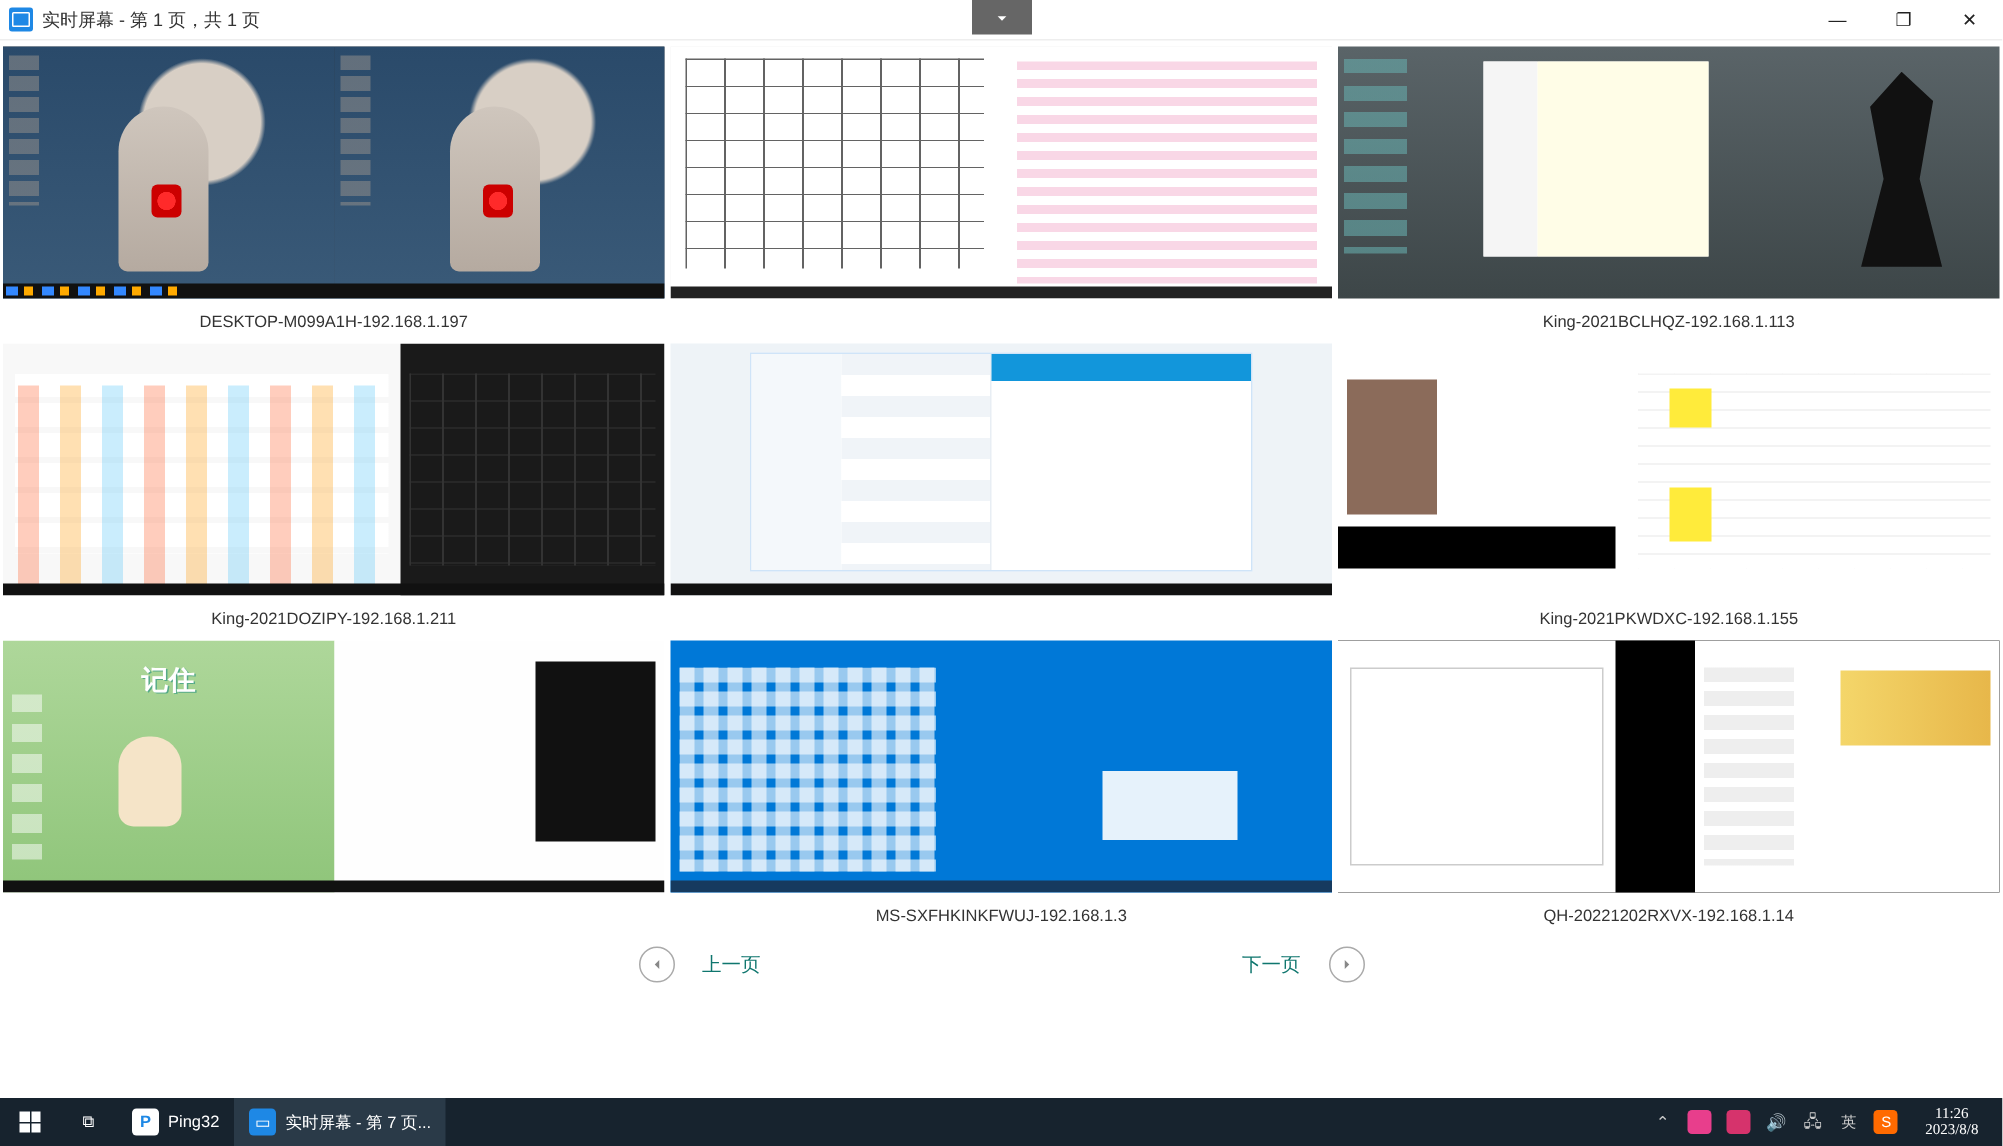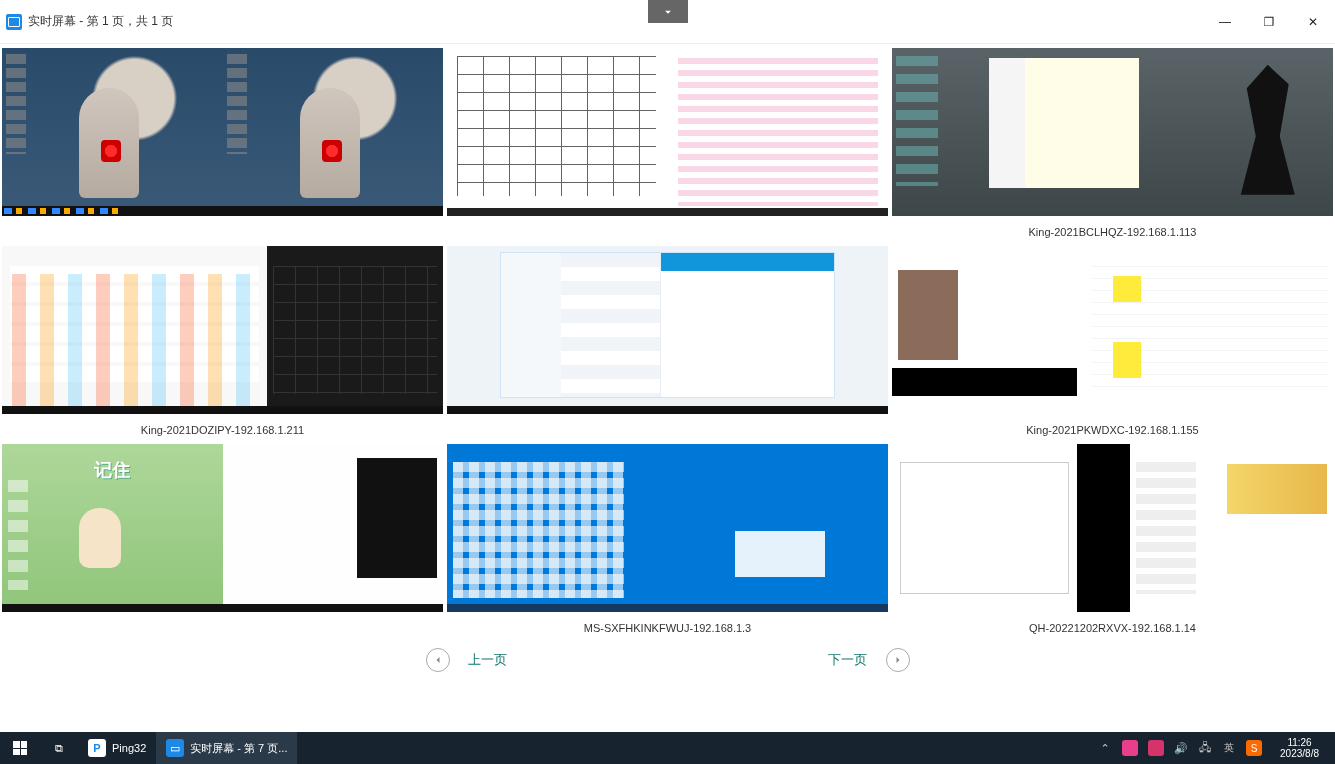--- a/index.html
+++ b/index.html
@@ -1,19 +1,19 @@
 <!DOCTYPE html>
 <html><head>
 <meta charset="utf-8">
 <style>
 * { margin: 0; padding: 0; box-sizing: border-box; }
 body { font-family: "Microsoft YaHei", Arial, sans-serif; width: 1335px; height: 764px; background: #fff; overflow: hidden; font-size: 12px; position: relative; }
 
 
-.title-bar { height: 44px; display: flex; align-items: center; background: #fff; border-bottom: 1px solid #eee; position: relative; }
+.title-bar { height: 27px; display: flex; align-items: center; background: #fff; border-bottom: 1px solid #eee; position: relative; }
 .title-bar .app-icon { width: 16px; height: 16px; margin: 0 6px; background: #1e88e5; border-radius: 2px; display: flex; align-items: center; justify-content: center; }
 .title-bar .app-icon::after { content: ""; width: 10px; height: 8px; border: 1.5px solid #fff; border-radius: 1px; }
 .title-bar .title { color: #333; font-size: 12px; }
 .title-bar .dropdown { position: absolute; left: 50%; transform: translateX(-50%); top: 0; background: #666; width: 40px; height: 23px; display: flex; align-items: center; justify-content: center; }
 .title-bar .dropdown svg { width: 14px; height: 14px; fill: #fff; }
 .title-bar .win-controls { margin-left: auto; display: flex; }
 .title-bar .win-btn { width: 44px; height: 28px; display: flex; align-items: center; justify-content: center; color: #222; font-size: 12px; }
 
 
 .grid { padding: 4px 2px 0 2px; display: grid; grid-template-columns: repeat(3, 1fr); gap: 2px 4px; }
@@ -103,21 +103,21 @@
 .taskbar { position:absolute; bottom:0; left:0; right:0; height:32px; background:#17232e; display:flex; align-items:center; color:#fff; font-size:11px; }
 .taskbar .start{ width:40px; height:32px; display:flex; align-items:center; justify-content:center; }
 .taskbar .start .winlogo{ width:14px; height:14px; display:grid; grid-template-columns:1fr 1fr; grid-template-rows:1fr 1fr; gap:1px; }
 .taskbar .start .winlogo span{ background:#fff; }
 .taskbar .tbtn{ height:32px; padding:0 10px; display:flex; align-items:center; gap:6px; }
 .taskbar .tbtn.active{ background:#2a3a48; }
 .taskbar .tbtn .ic{ width:18px; height:18px; border-radius:3px; display:flex; align-items:center; justify-content:center; font-size:11px; }
 .taskbar .spacer{ flex:1; }
 .taskbar .tray{ display:flex; align-items:center; gap:10px; padding-right:8px; }
 .taskbar .tray .ic{ width:14px; height:14px; display:flex; align-items:center; justify-content:center; }
-.taskbar .clock{ text-align:center; line-height:1.15; padding:0 8px; font-size:10px; }
+.taskbar .clock{ text-align:center; line-height:1.15; padding:0 8px; font-size:10px;font-family:Liberation Serif, serif; }
 </style>
 </head>
 <body>
 
 <div class="title-bar">
   <div class="app-icon"></div>
   <div class="title">实时屏幕 - 第 1 页，共 1 页</div>
   <div class="dropdown">
     <svg viewBox="0 0 24 24">
         <path d="M7 10l5 5 5-5z"></path>
@@ -137,20 +137,21 @@
       <div class="half">
           <div class="body"></div>
           <div class="chest"></div>
         </div>
       <div class="half">
           <div class="body"></div>
           <div class="chest"></div>
         </div>
       <div class="tb"></div>
     </div>
+    <div class="caption">DESKTOP-M099A1H-192.168.1.197</div>
   </div>
 
   <div class="cell">
     <div class="thumb thumb-cad">
       <div class="left"></div>
         <div class="right"></div>
         <div class="tb"></div>
     </div>
   </div>
 

